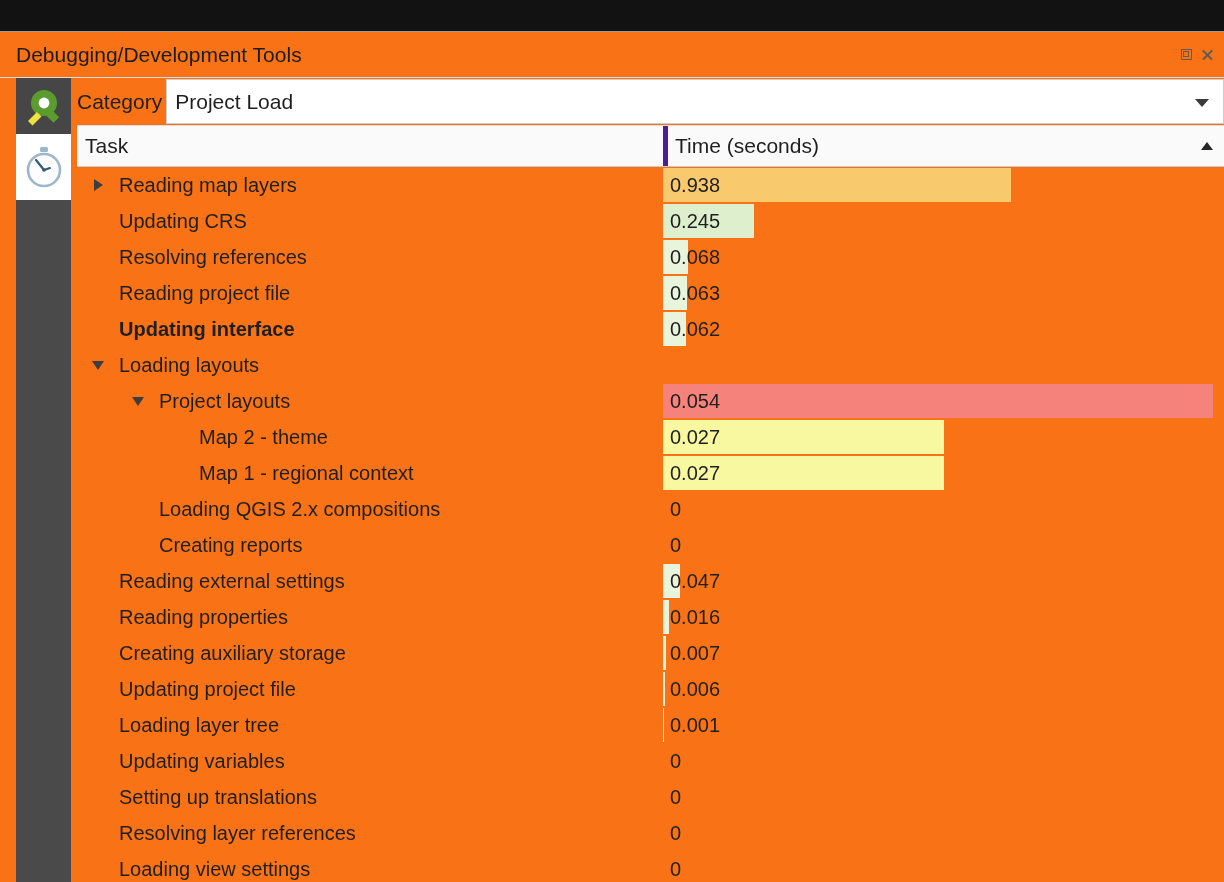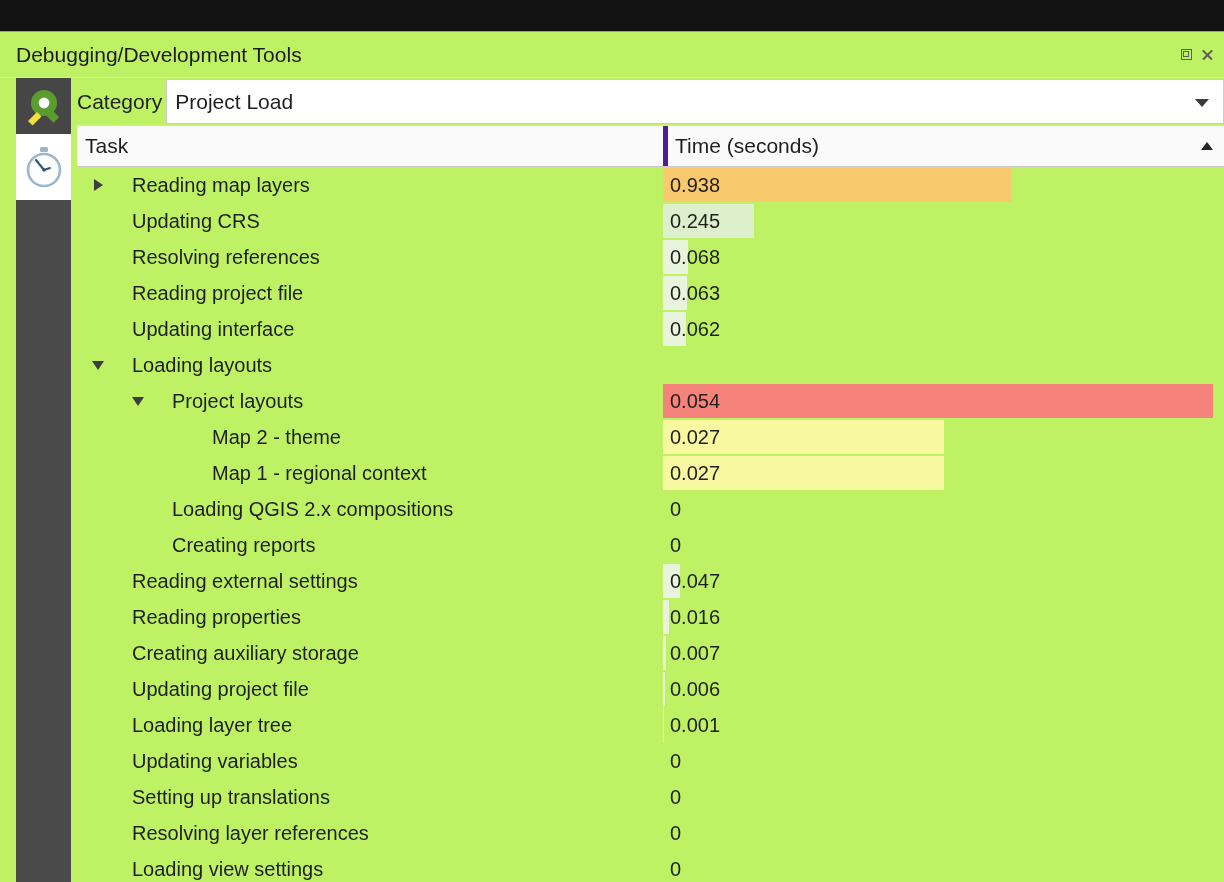--- a/index.html
+++ b/index.html
@@ -4,21 +4,21 @@
 <style>
   html,body{margin:0;padding:0;}
   body{
     width:1224px;height:882px;overflow:hidden;background:#ffffff;
     font-family:"Liberation Sans", sans-serif;color:#1f1f1f;
     position:relative;
   }
   .top-strip{height:31px;background:#121212;width:100%;}
   .panel{
     position:absolute;top:31px;left:0;right:0;bottom:0;
-    background:#bef264;border-top:1px solid #9d9d9d;
+    background:#f97316;border-top:1px solid #9d9d9d;
     display:flex;flex-direction:column;overflow:hidden;
   }
   
   .titlebar{
     height:46px;flex:0 0 46px;display:flex;align-items:center;
     padding:0 8px 0 16px;border-bottom:1px solid #dedede;box-sizing:border-box;
   }
   .panel-title{font-size:21px;color:#1c1c1c;}
   .title-controls{margin-left:auto;display:flex;align-items:center;gap:7px;padding-right:2px;}
   .ctl-btn{width:14px;height:14px;display:flex;align-items:center;justify-content:center;cursor:default;}
@@ -59,21 +59,21 @@
     position:absolute;left:586px;top:0;bottom:0;right:0;display:flex;align-items:center;
     padding-left:7px;border-left:5px solid #4c1d95;box-sizing:border-box;
   }
   .sort-arrow{
     position:absolute;right:11px;top:50%;margin-top:-4px;width:0;height:0;
     border-left:6px solid transparent;border-right:6px solid transparent;border-bottom:8px solid #262626;
   }
   
   .rows{flex:1;overflow:hidden;position:relative;font-size:20px;}
   .row{height:36px;display:flex;align-items:center;position:relative;}
-  .task-cell{display:flex;align-items:center;flex:1;min-width:0;box-sizing:border-box;gap:13px;}
+  .task-cell{display:flex;align-items:center;flex:1;min-width:0;box-sizing:border-box;}
   .expander{width:20px;margin-right:11px;display:inline-flex;align-items:center;justify-content:center;flex:0 0 20px;}
   .expander.collapsed::before{
     content:'';width:0;height:0;border-left:9px solid #3d3d3d;
     border-top:6px solid transparent;border-bottom:6px solid transparent;
   }
   .expander.expanded::before{
     content:'';width:0;height:0;border-top:9px solid #3d3d3d;
     border-left:6px solid transparent;border-right:6px solid transparent;
   }
   .task-label{white-space:nowrap;overflow:hidden;text-overflow:ellipsis;}
@@ -178,21 +178,21 @@
             <div class="task-cell" style="padding-left: 11px;">
               <span class="expander none"></span>
               <span class="task-label">Reading project file</span>
             </div>
             <div class="time-cell">
               <div class="bar" style="width: 4.2%; background: rgb(232, 245, 220);"></div>
               <span class="time-text">0.063</span>
             </div>
           </div>
           <div class="row">
-            <div class="task-cell" style="padding-left: 11px;">
+            <div class="task-cell" style="padding-left: 11px; font-weight: bold;">
               <span class="expander none"></span>
               <span class="task-label">Updating interface</span>
             </div>
             <div class="time-cell">
               <div class="bar" style="width: 4.1%; background: rgb(232, 245, 220);"></div>
               <span class="time-text">0.062</span>
             </div>
           </div>
           <div class="row">
             <div class="task-cell" style="padding-left: 11px;">

